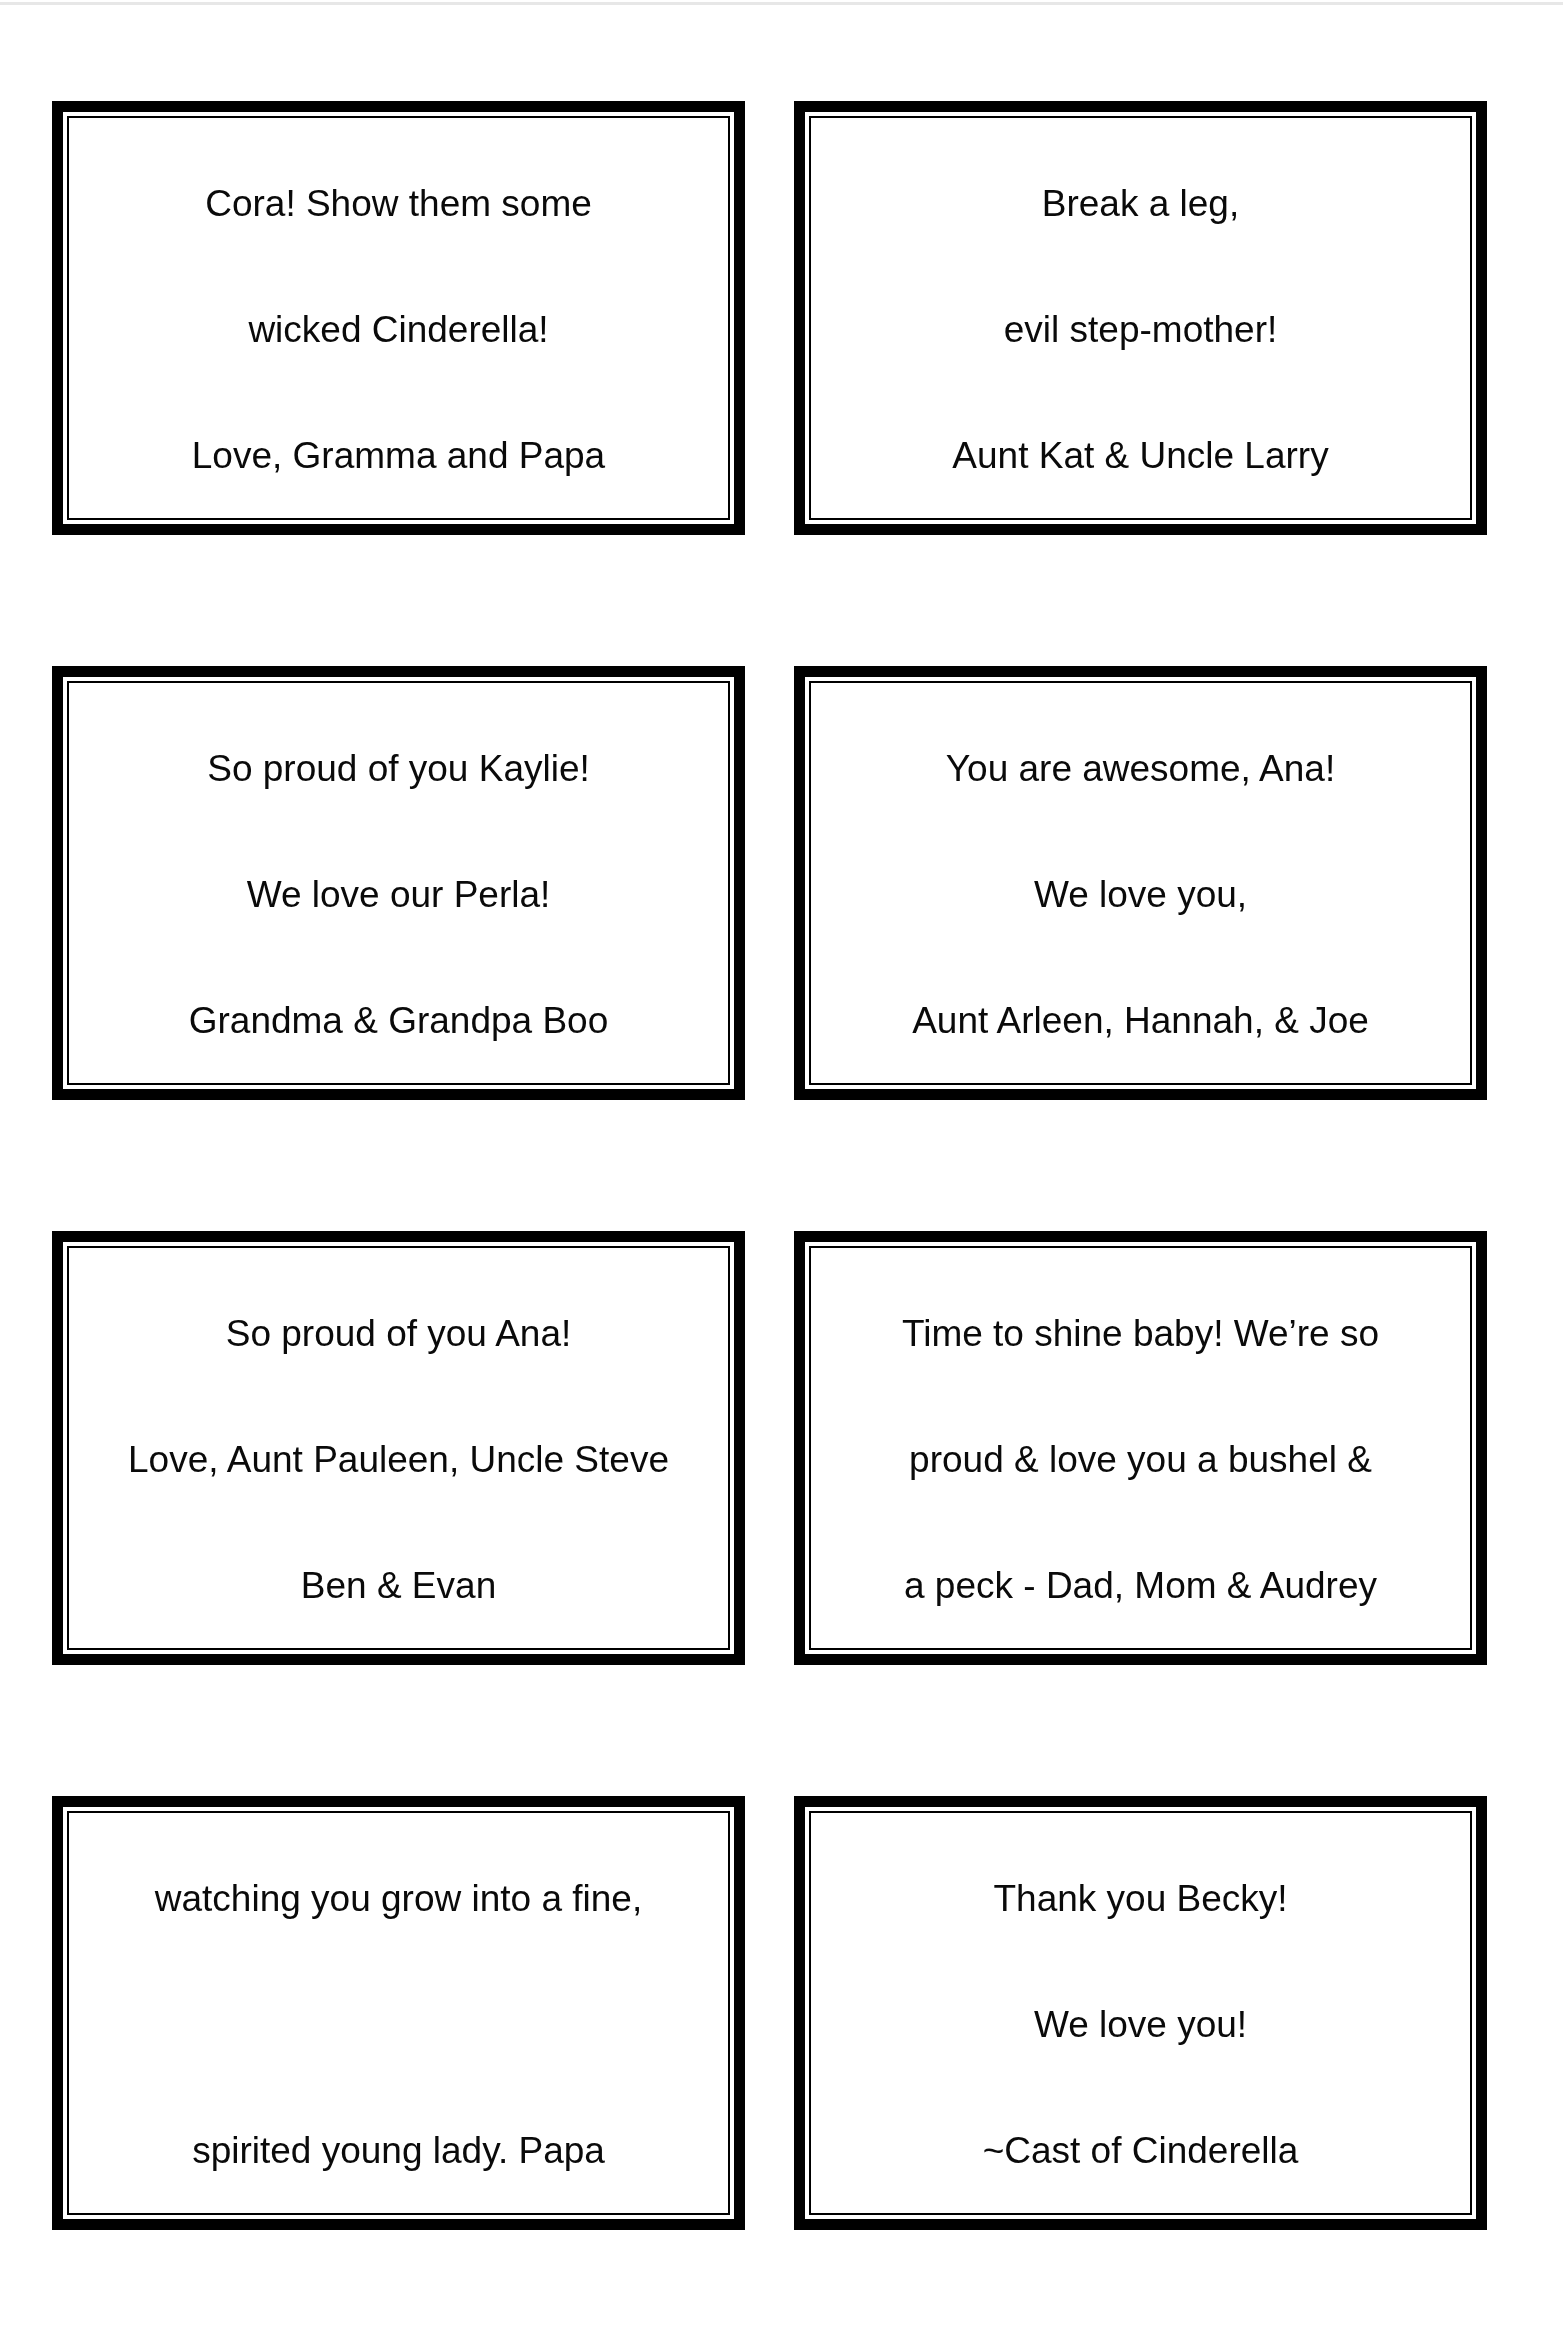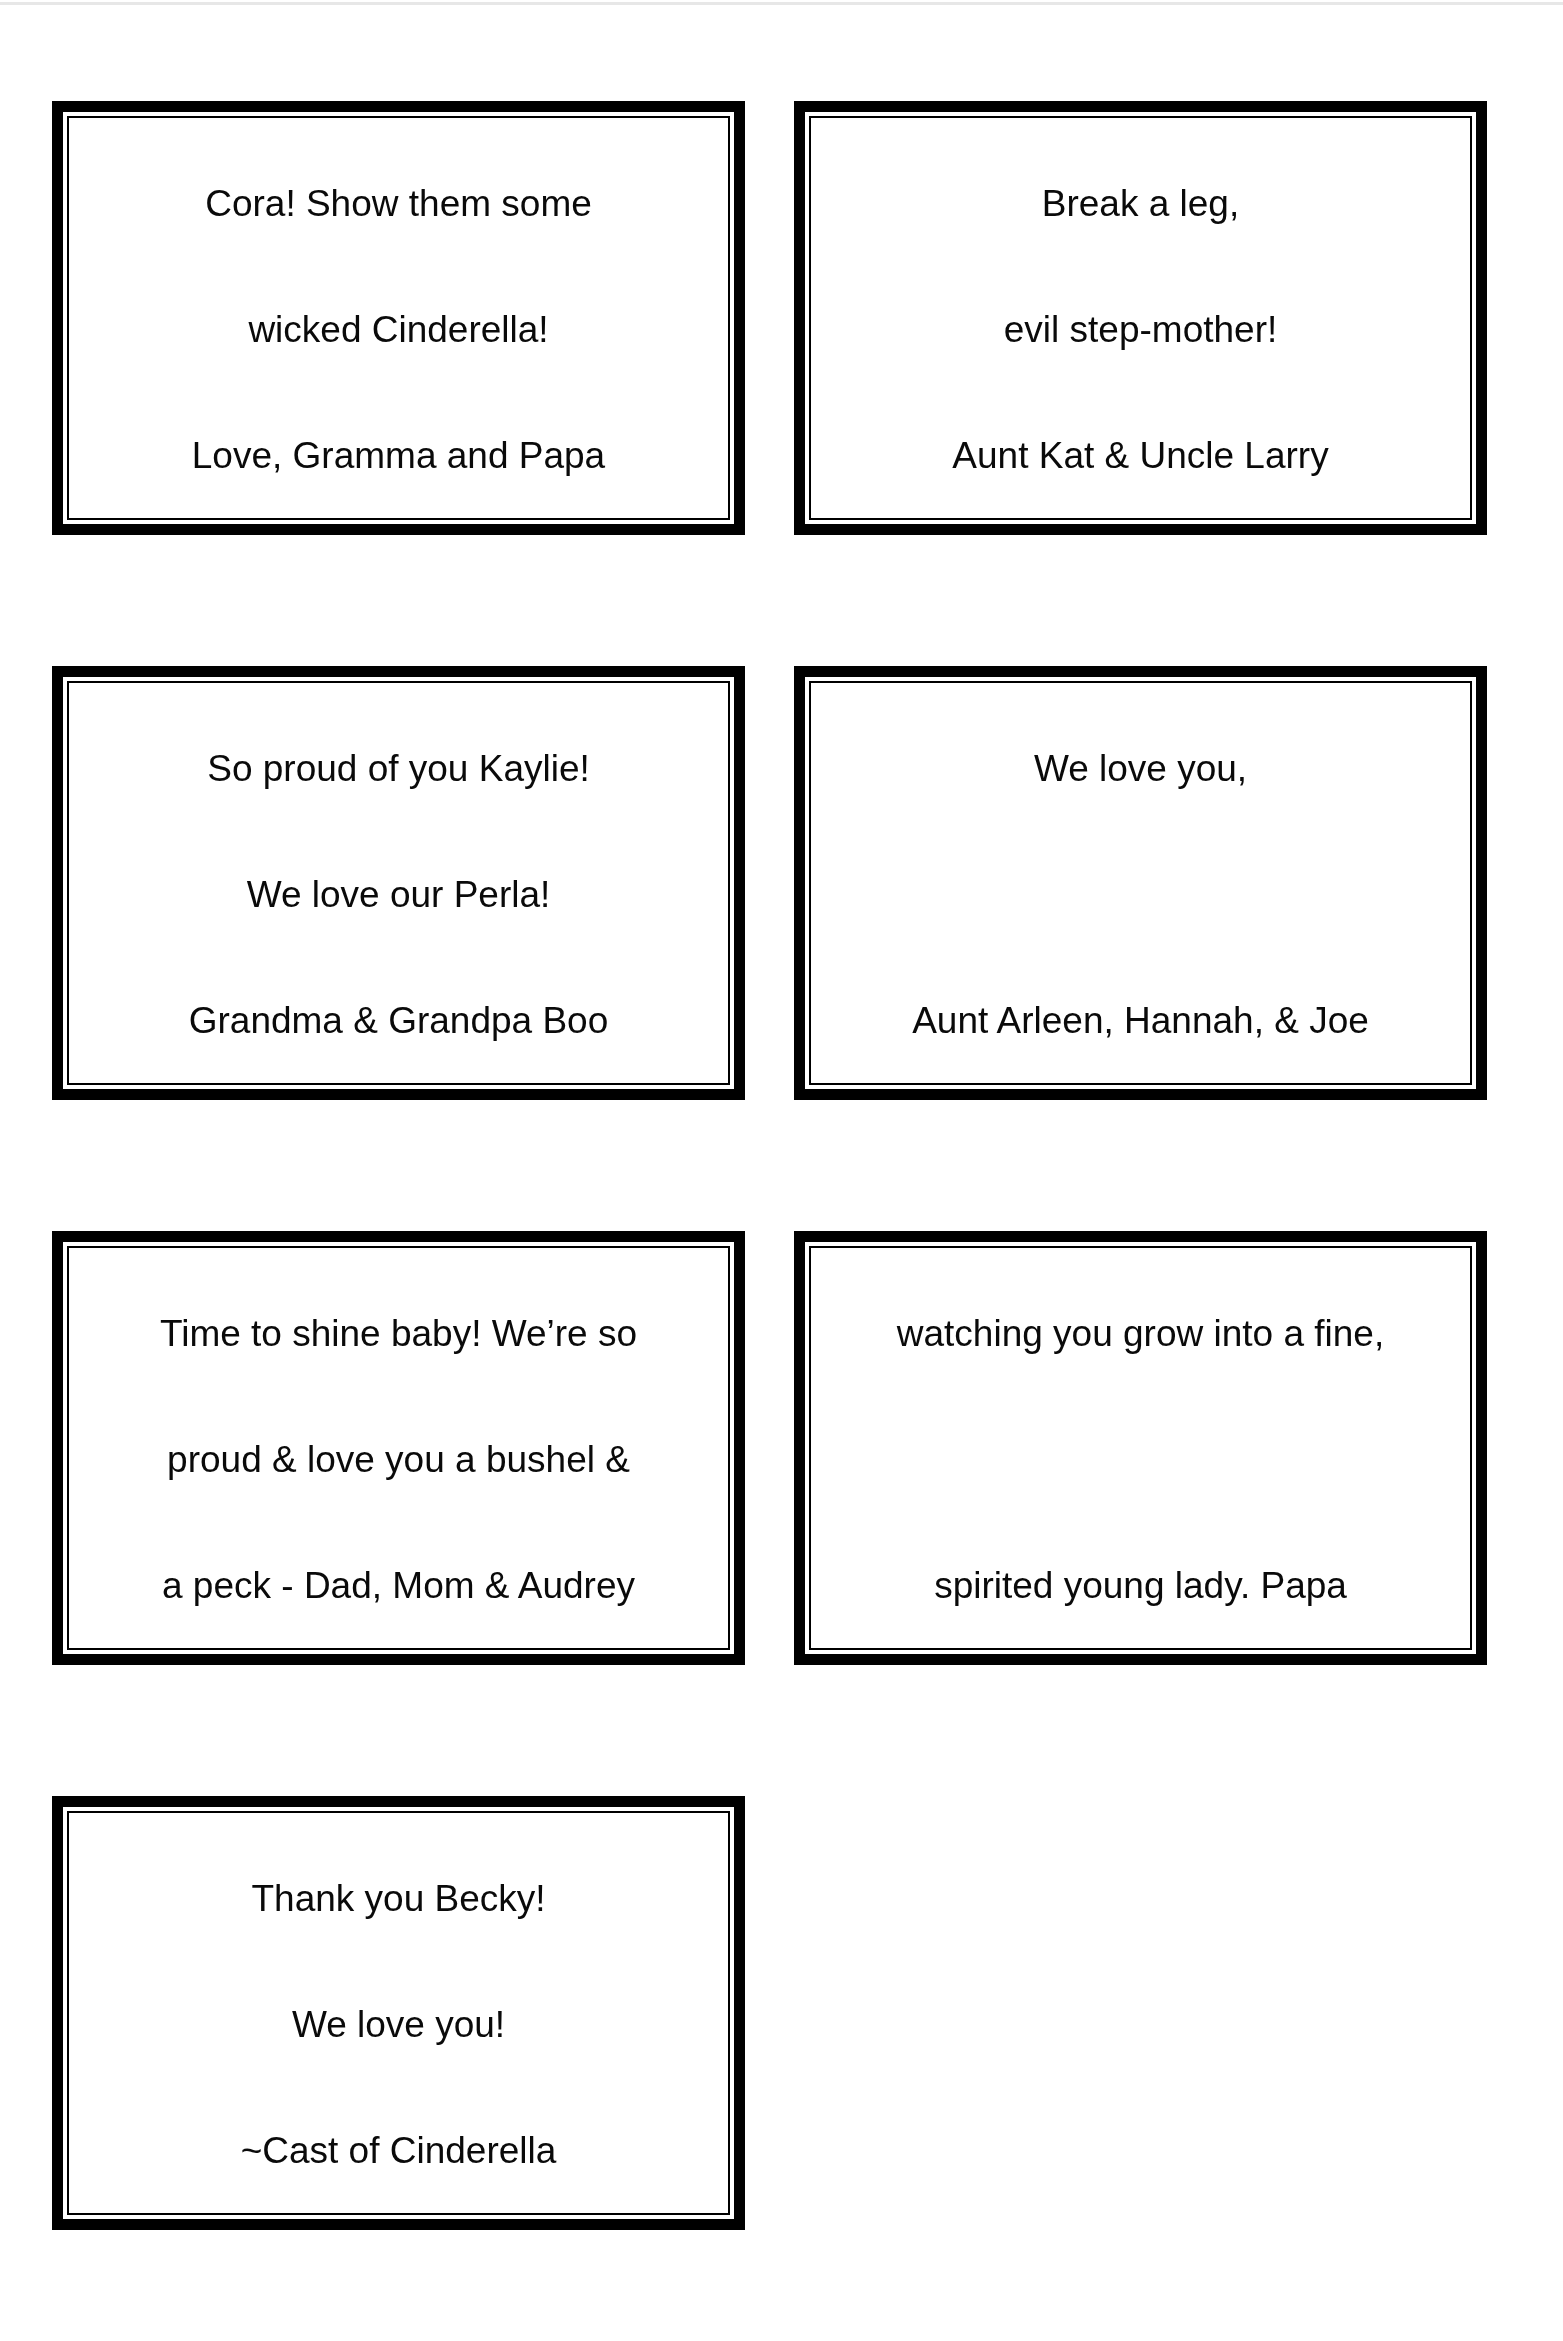--- a/index.html
+++ b/index.html
@@ -86,25 +86,33 @@
     <div class="card">
       <div class="card-inner">
         <div class="card-line">So proud of you Kaylie!</div>
         <div class="card-line">We love our Perla!</div>
         <div class="card-line">Grandma &amp; Grandpa Boo</div>
       </div>
     </div>
 
     <div class="card">
       <div class="card-inner">
+        <div class="card-line">You are awesome, Ana!</div>
         <div class="card-line">We love you,</div>
         <div class="card-line">Aunt Arleen, Hannah, &amp; Joe</div>
       </div>
     </div>
 
+    <div class="card">
+      <div class="card-inner">
+        <div class="card-line">So proud of you Ana!</div>
+        <div class="card-line">Love, Aunt Pauleen, Uncle Steve</div>
+        <div class="card-line">Ben &amp; Evan</div>
+      </div>
+    </div>
 
     <div class="card">
       <div class="card-inner">
         <div class="card-line">Time to shine baby! We’re so</div>
         <div class="card-line">proud &amp; love you a bushel &amp;</div>
         <div class="card-line">a peck - Dad, Mom &amp; Audrey</div>
       </div>
     </div>
 
     <div class="card">

